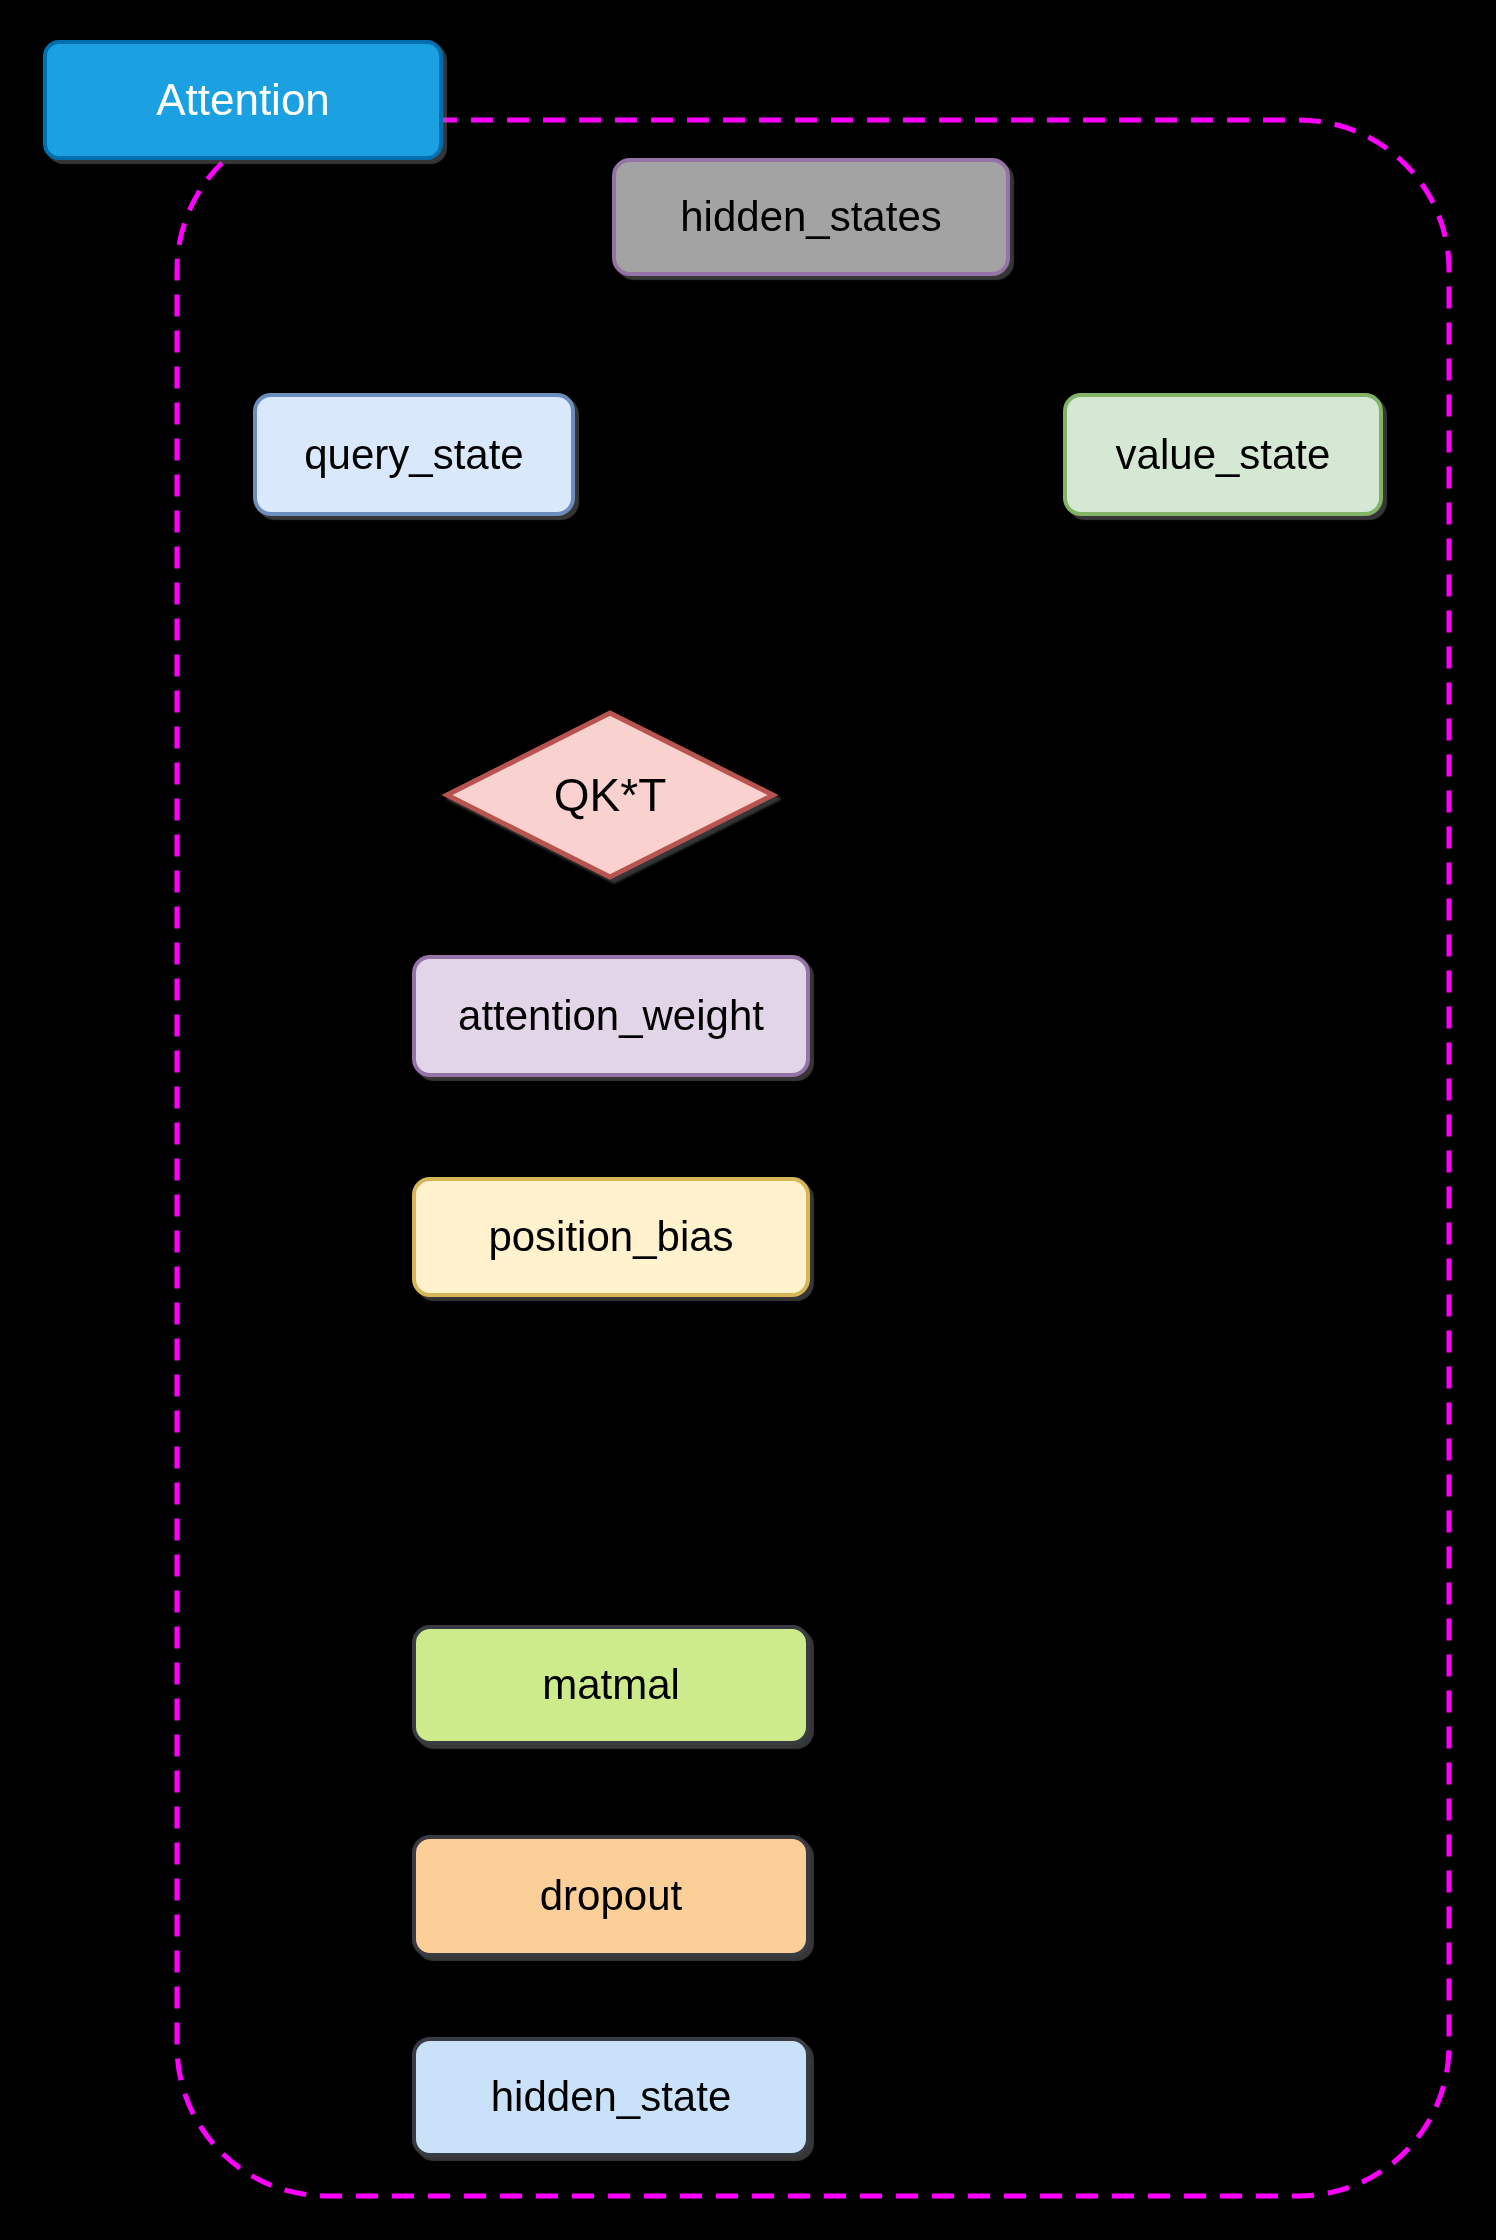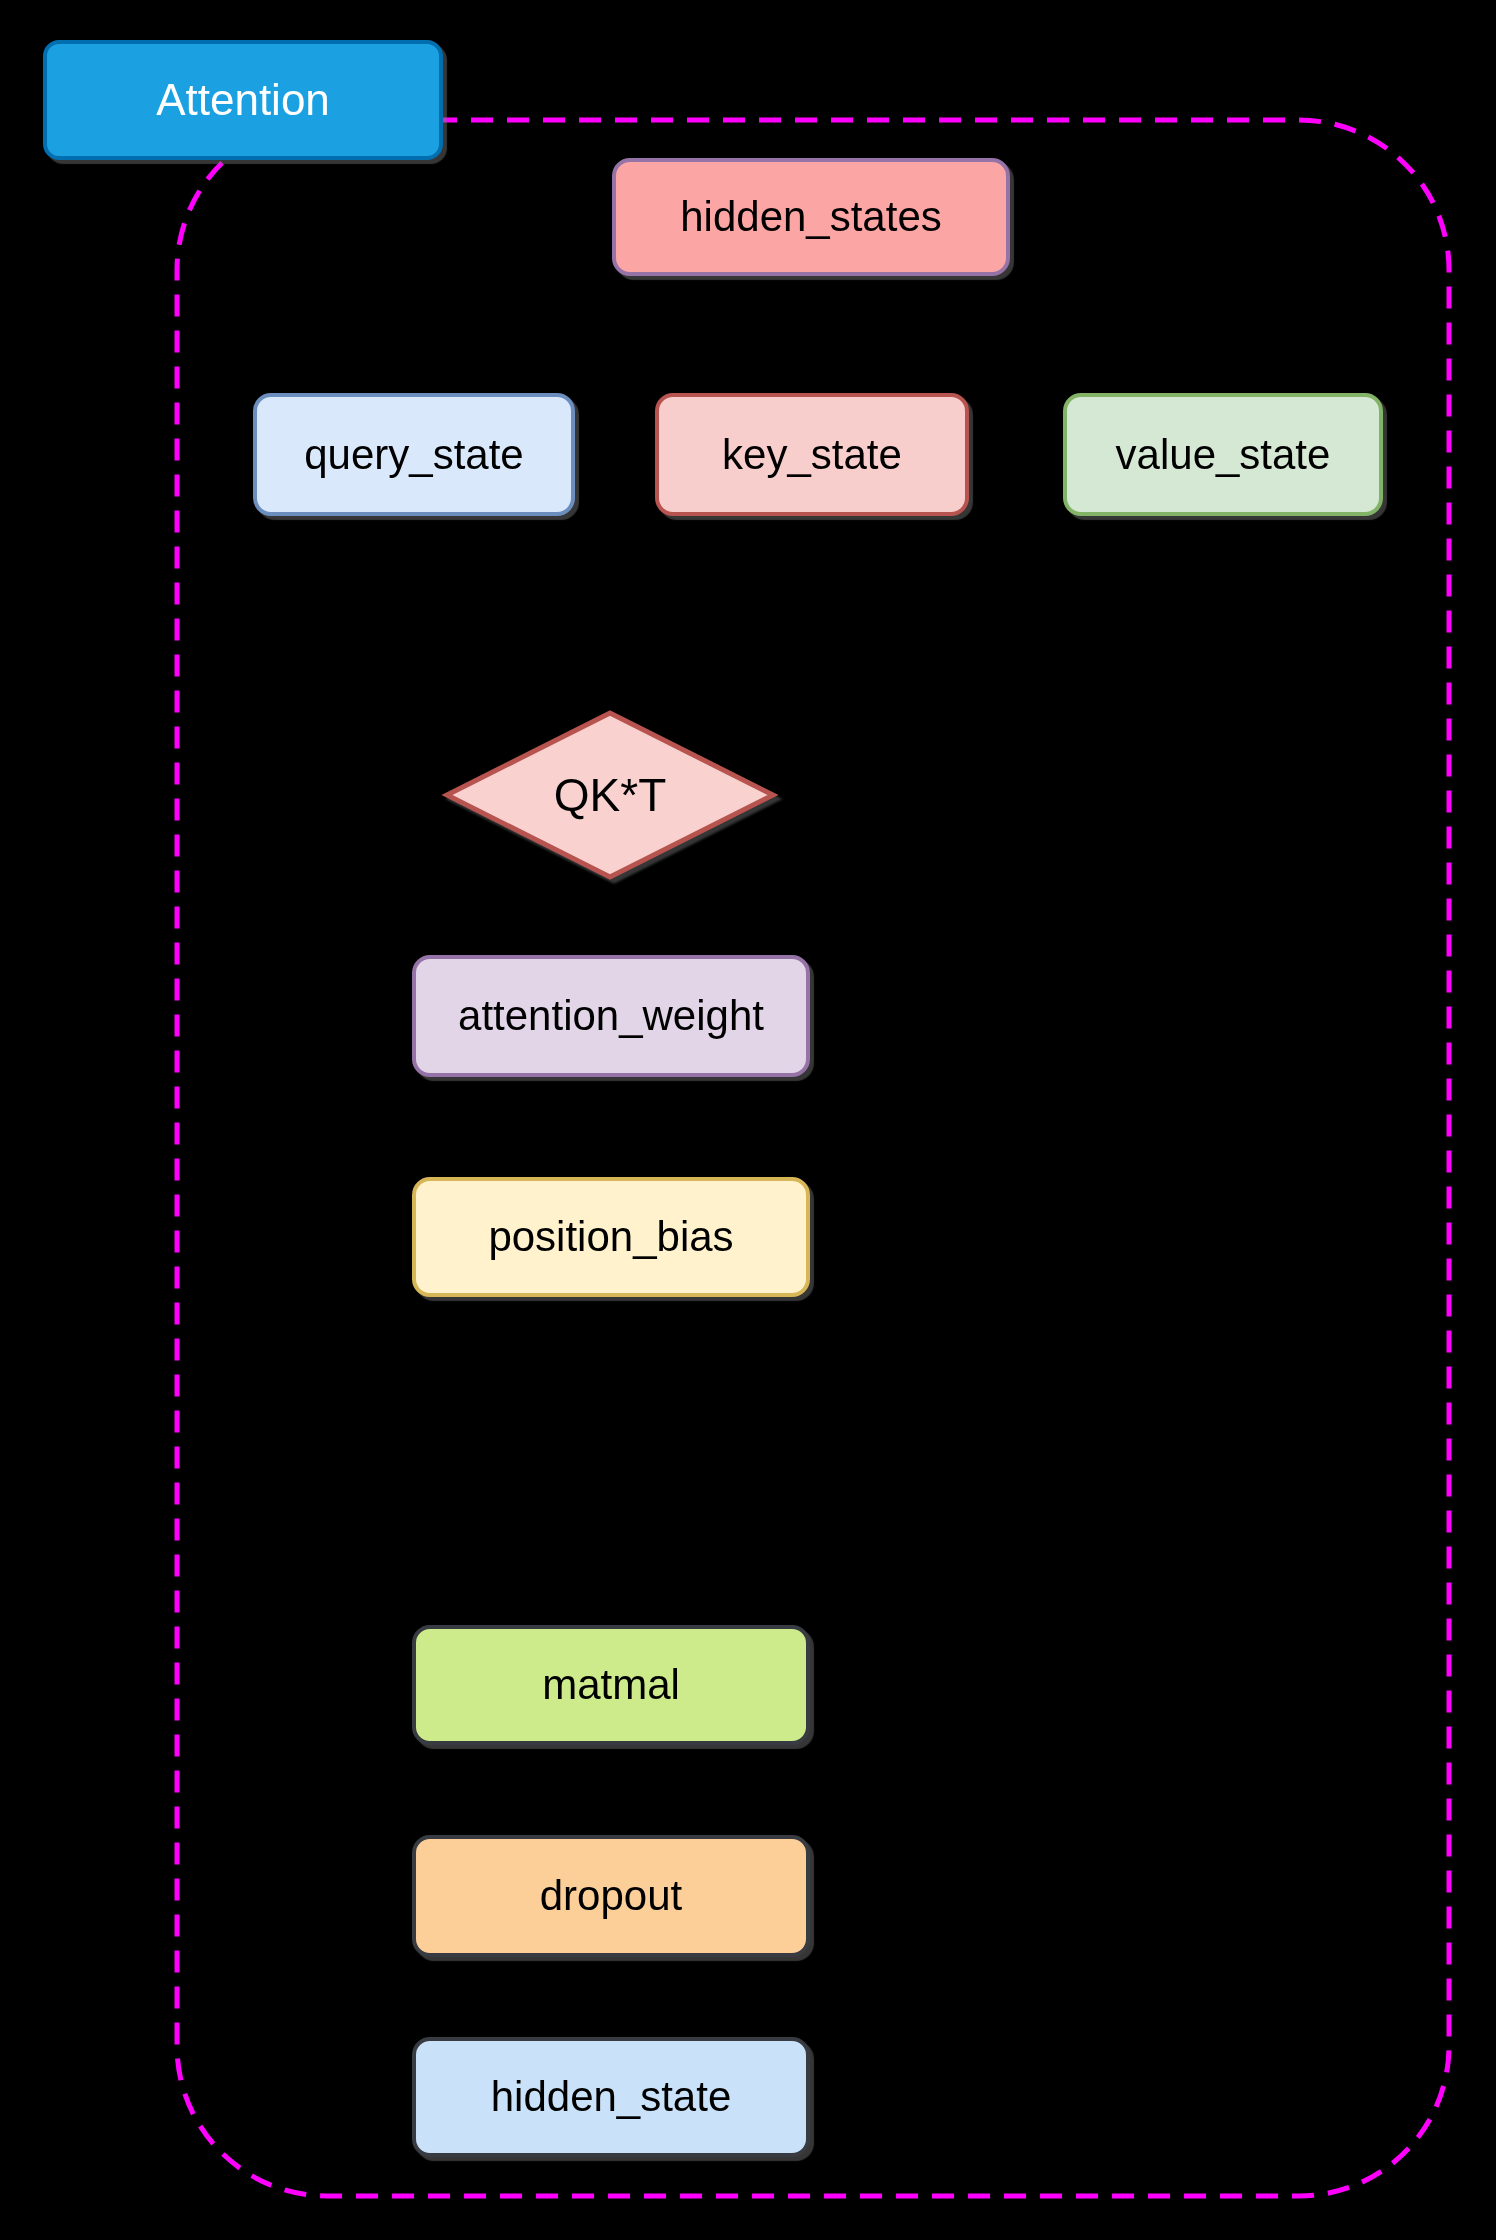--- a/index.html
+++ b/index.html
@@ -65,25 +65,24 @@
 
 <div class="canvas">
 
   <svg class="overlay" width="1496" height="2240" viewBox="0 0 1496 2240">
     <rect class="dashed-container" x="177" y="120" width="1272" height="2076" rx="150" ry="150" style="stroke: rgb(255, 0, 255);"></rect>
     <polygon class="diamond" points="447,795 610,713 773,795 610,877" style="fill: rgb(249, 210, 208); stroke: rgb(184, 84, 80);"></polygon>
   </svg>
 
   <div class="node title" style="left: 43px; top: 40px; width: 400px; height: 120px; background-color: rgb(27, 161, 226); border-color: rgb(0, 110, 175); color: rgb(255, 255, 255);">Attention</div>
 
-  <div class="node" style="left: 612px; top: 158px; width: 398px; height: 118px; background-color: #fca5a5; border-color: rgb(150, 115, 166);">hidden_states</div>
+  <div class="node" style="left: 612px; top: 158px; width: 398px; height: 118px; background-color: #a3a3a3; border-color: rgb(150, 115, 166);">hidden_states</div>
 
   <div class="node" style="left: 253px; top: 393px; width: 322px; height: 123px; background-color: rgb(218, 232, 252); border-color: rgb(108, 142, 191);">query_state</div>
 
-  <div class="node" style="left: 655px; top: 393px; width: 314px; height: 123px; background-color: rgb(248, 206, 204); border-color: rgb(184, 84, 80);">key_state</div>
 
   <div class="node" style="left: 1063px; top: 393px; width: 320px; height: 123px; background-color: rgb(213, 232, 212); border-color: rgb(130, 179, 102);">value_state</div>
 
   <div class="diamond-label" style="left:447px; top:713px; width:326px; height:164px;">QK*T</div>
 
   <div class="node" style="left: 412px; top: 955px; width: 398px; height: 122px; background-color: rgb(225, 213, 231); border-color: rgb(150, 115, 166);">attention_weight</div>
 
   <div class="node" style="left: 412px; top: 1177px; width: 398px; height: 120px; background-color: rgb(255, 242, 204); border-color: rgb(214, 182, 86);">position_bias</div>
 
 

